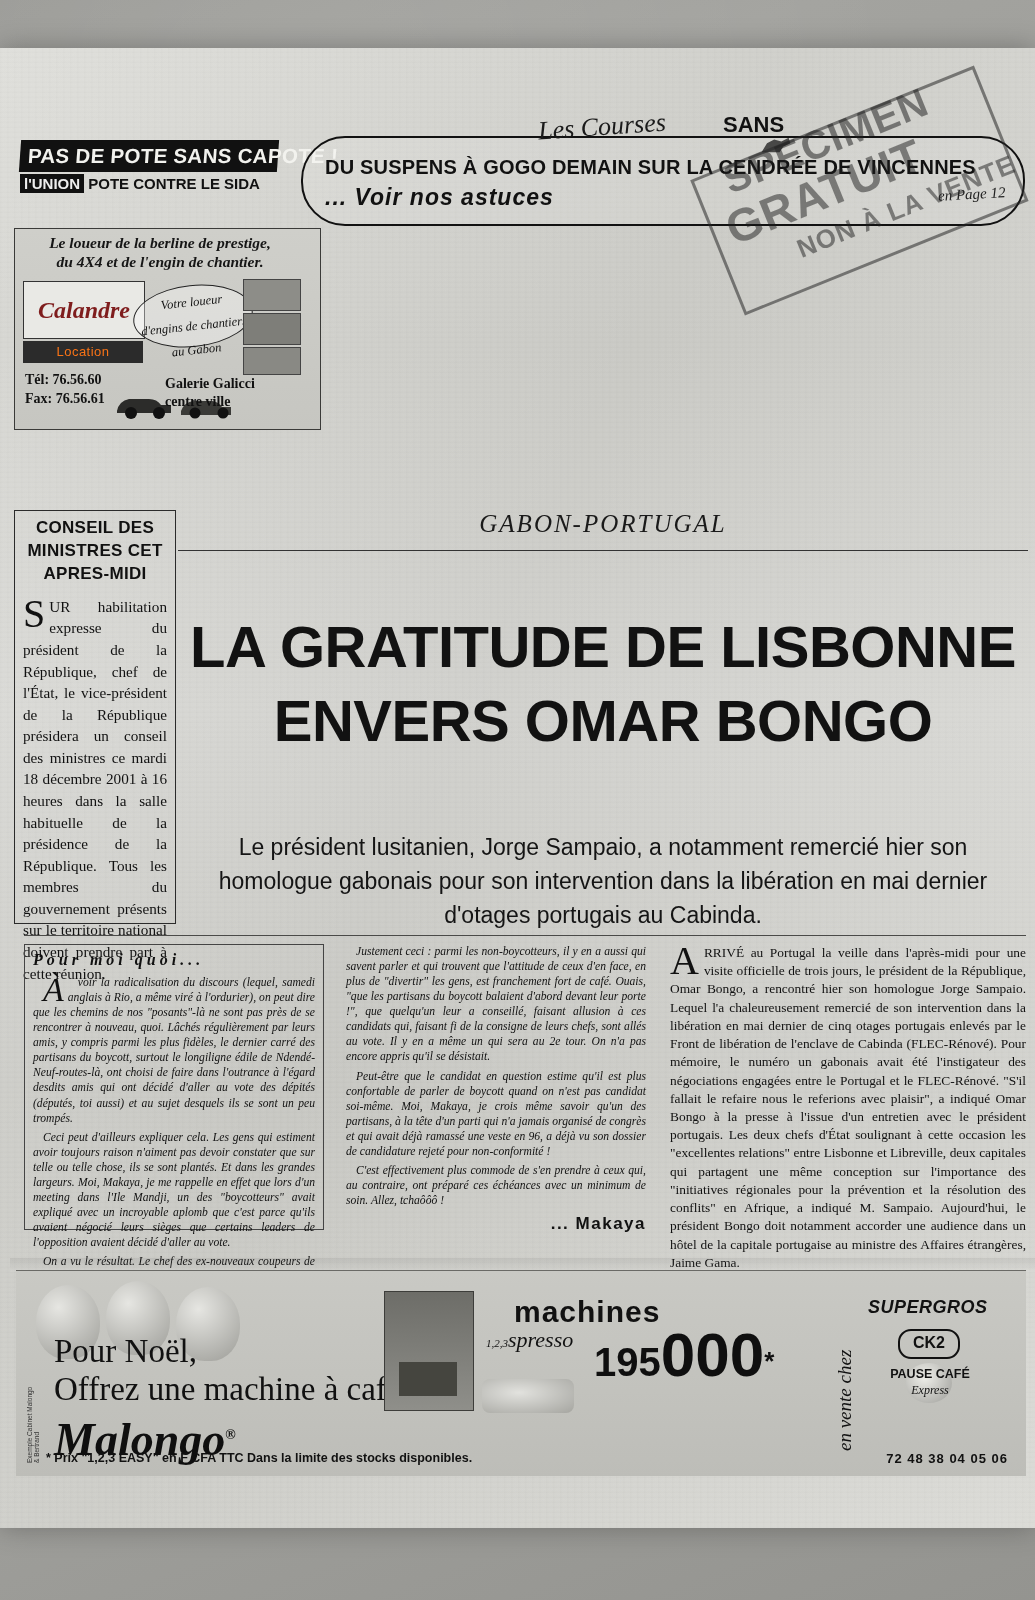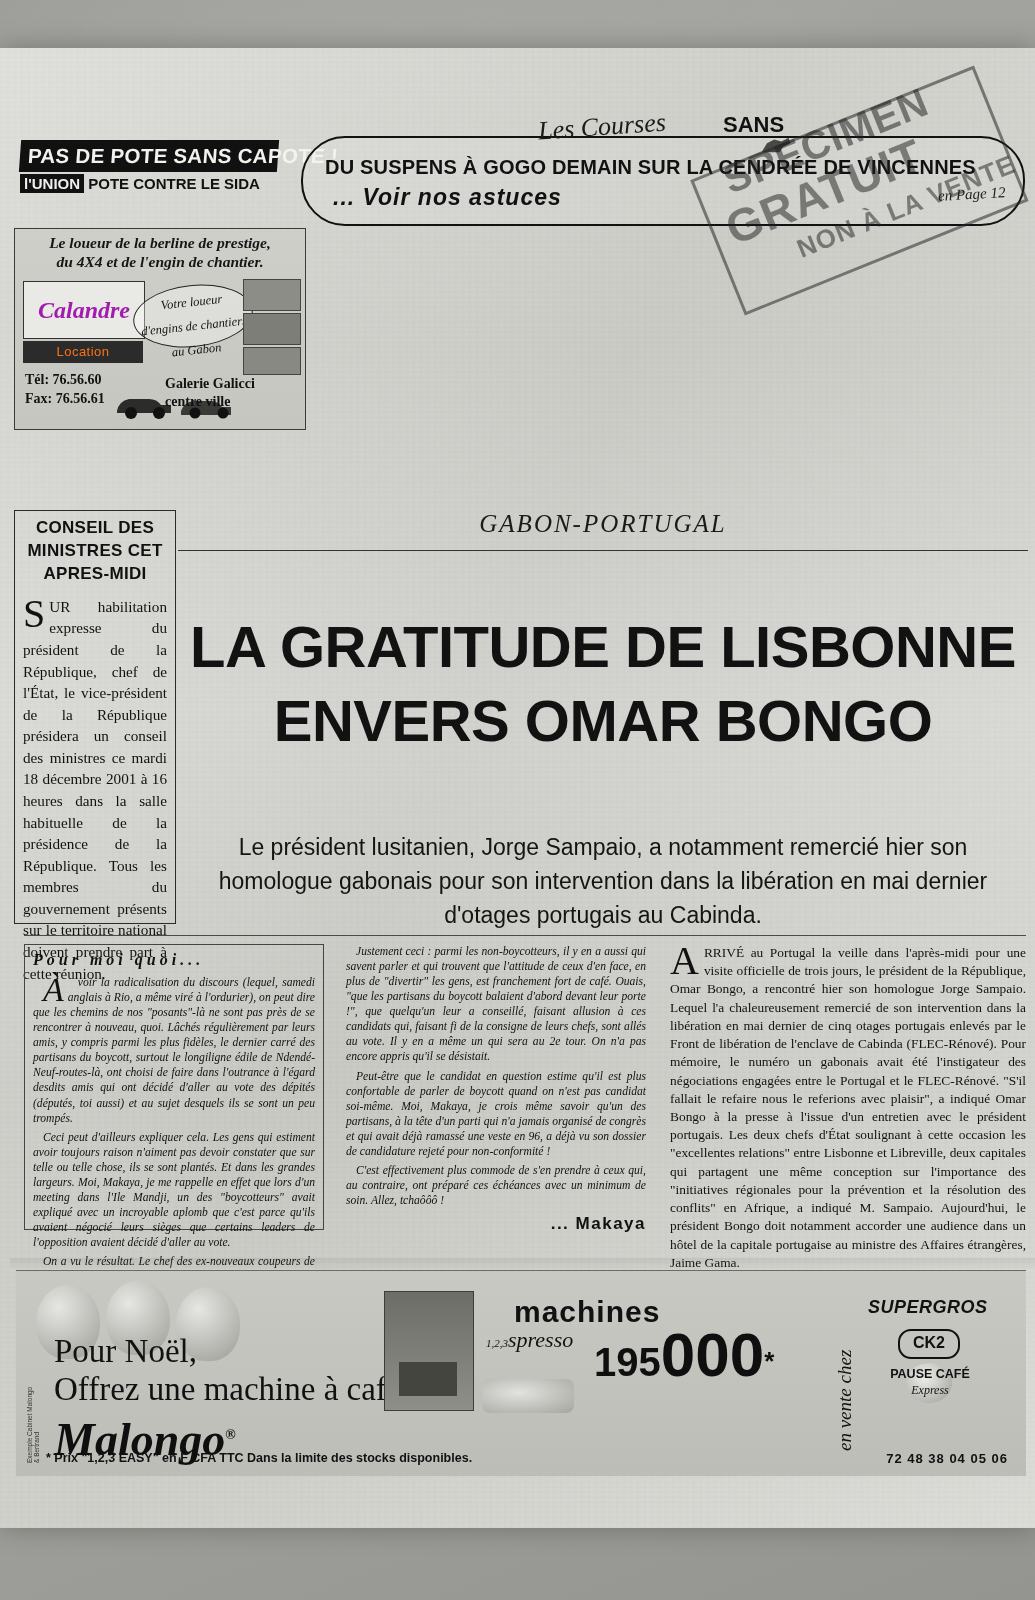--- a/index.html
+++ b/index.html
@@ -27,37 +27,37 @@
     font-size:20.5px;letter-spacing:.3px;padding:4px 6px 4px 8px;white-space:nowrap;
     transform:skewX(-4deg);}
   .cb-line2{margin-top:3px;font-family:"Liberation Sans",sans-serif;font-weight:bold;font-size:15px;
     color:#111;white-space:nowrap;}
   .cb-line2 .inv{background:#111;color:#eee;padding:1px 4px;}
   .pmug{position:absolute;left:285px;top:0px;width:720px;height:86px;
     border:2.5px solid #111;border-radius:44px;background:rgba(255,255,255,0.10);}
   .pmug .l1{position:absolute;left:22px;top:18px;font-family:"Liberation Sans",sans-serif;font-weight:bold;
     font-size:20px;letter-spacing:.2px;color:#111;white-space:nowrap;}
   .pmug .l2{position:absolute;left:22px;top:46px;font-family:"Liberation Sans",sans-serif;font-weight:bold;
-    font-style:italic;font-size:23px;letter-spacing:1px;color:#111;white-space:nowrap;margin-left:8px;}
+    font-style:italic;font-size:23px;letter-spacing:1px;color:#111;white-space:nowrap;}
   .pmug .courses{position:absolute;left:235px;top:-26px;font-family:"Liberation Serif",serif;font-style:italic;
     font-size:26px;color:#1a1a1a;transform:rotate(-4deg);}
   .pmug .pmu{position:absolute;left:420px;top:-26px;font-family:"Liberation Sans",sans-serif;font-weight:bold;
     font-size:22px;color:#111;}
   .pmug .pagenote{position:absolute;right:18px;top:48px;font-family:"Liberation Serif",serif;font-style:italic;
     font-size:15px;color:#222;transform:rotate(-3deg);}
   .horse{position:absolute;left:455px;top:-4px;width:36px;height:22px;opacity:.75;}
 
   
   .calandre{position:absolute;left:4px;top:218px;width:290px;height:200px;border:1px solid #3a3a38;
-    background:linear-gradient(180deg,#cfcfca,#c6c6c1);}
+    background:linear-gradient(180deg,#cfcfca,#c6c6c1);padding-left:15px;}
   .cal-script{position:absolute;left:8px;top:4px;width:274px;text-align:center;font-family:"Liberation Serif",serif;
     font-style:italic;font-weight:bold;font-size:15.5px;color:#161616;line-height:1.25;}
   .cal-logo{position:absolute;left:8px;top:52px;width:120px;height:56px;background:#e9e9e5;border:1px solid #333;}
   .cal-logo span{display:block;text-align:center;font-family:"Liberation Serif",serif;font-style:italic;font-weight:bold;
-    font-size:24px;color:#a21caf;line-height:56px;}
+    font-size:24px;color:#7f1d1d;line-height:56px;}
   .cal-loc{position:absolute;left:8px;top:112px;width:120px;height:22px;background:#2b2b2b;color:#f97316;
     font-family:"Liberation Sans",sans-serif;font-size:13px;text-align:center;line-height:22px;letter-spacing:.5px;}
   .cal-oval{position:absolute;left:118px;top:56px;width:118px;height:60px;border:1.5px solid #222;border-radius:50%;
     background:rgba(255,255,255,.35);transform:rotate(-6deg);}
   .cal-oval span{display:block;text-align:center;font-family:"Liberation Serif",serif;font-style:italic;font-size:12.5px;
     color:#111;line-height:1.2;padding-top:9px;}
   .cal-ph1{position:absolute;left:228px;top:50px;width:56px;height:30px;background:#8d8d88;border:1px solid #444;}
   .cal-ph2{position:absolute;left:228px;top:84px;width:56px;height:30px;background:#7e7e79;border:1px solid #444;}
   .cal-ph3{position:absolute;left:228px;top:118px;width:56px;height:26px;background:#898984;border:1px solid #444;}
   .cal-tel{position:absolute;left:10px;top:142px;font-family:"Liberation Serif",serif;font-weight:bold;font-size:14px;

